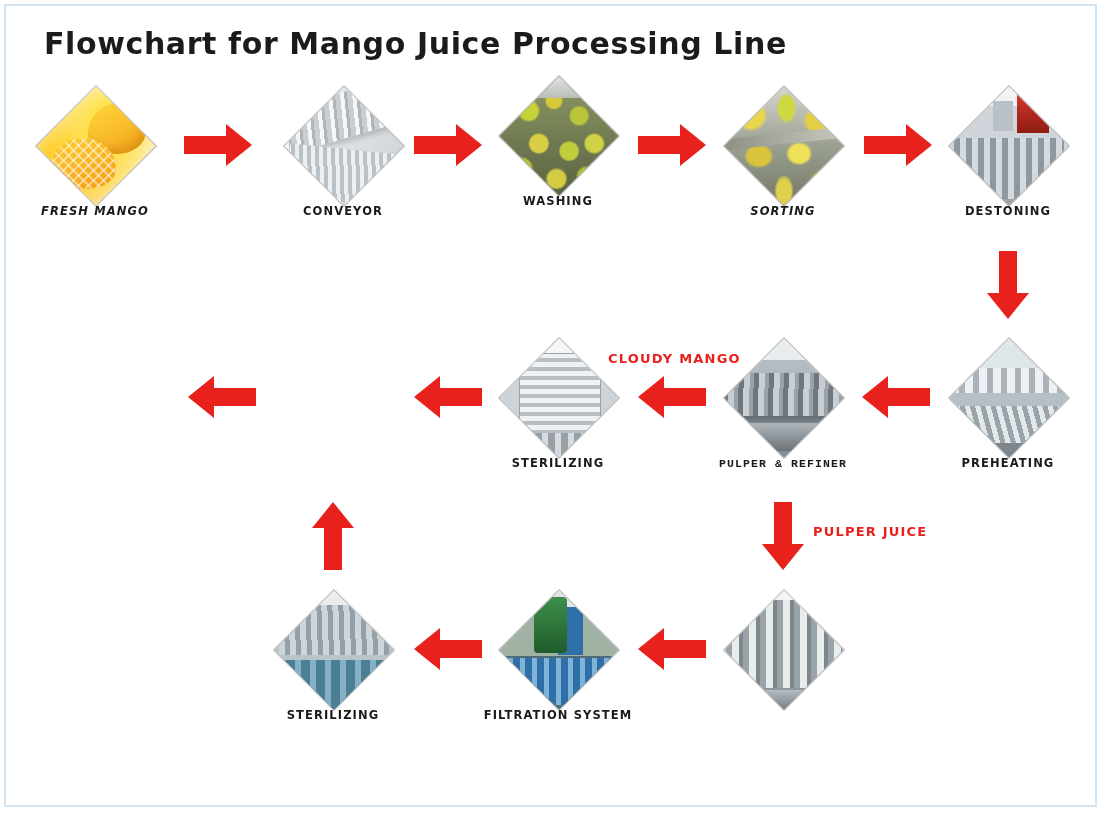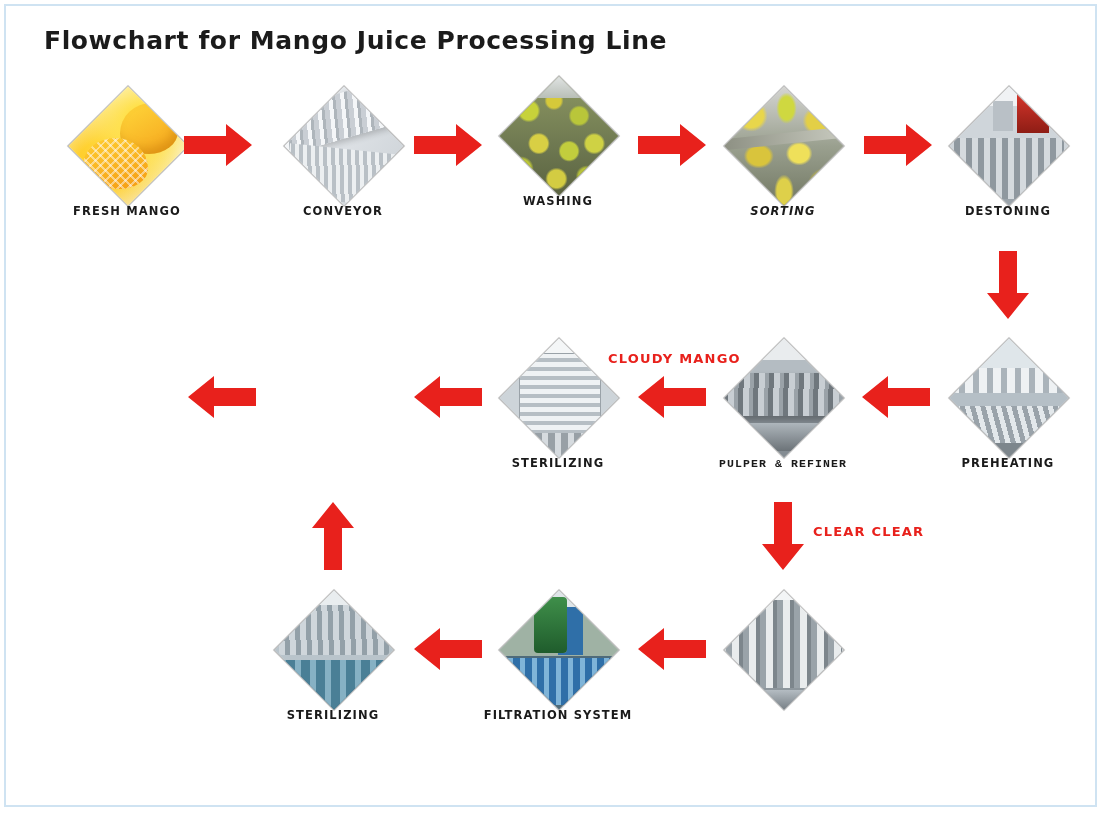--- a/index.html
+++ b/index.html
@@ -28,21 +28,21 @@
     height: 803px;
     border: 2px solid #cfe3f2;
     box-sizing: border-box;
     pointer-events: none;
   }
   .title {
     position: absolute;
     left: 44px;
     top: 26px;
     font-family: "DejaVu Sans", sans-serif;
-    font-size: 25px;
+    font-size: 30px;
     font-weight: bold;
     color: #1b1b1b;
     letter-spacing: 0.6px;
     white-space: nowrap;
   }
 
   
   .node {
     position: absolute;
     width: 118px;
@@ -382,21 +382,21 @@
 </style>
 </head>
 <body>
 
 <div id="canvas">
 
   <div class="frame"></div>
 
   <div class="title">Flowchart for Mango Juice Processing Line</div>
 
-  <div class="node" style="left:68px; top:86px;">
+  <div class="node" style="left:36px; top:86px;font-style:italic;">
     <div class="diamond-wrap">
       <div class="diamond">
           <div class="inner">
             <div class="pic pic-mango"></div>
           </div>
         </div>
     </div>
     <div class="caption">FRESH MANGO</div>
   </div>
 
@@ -534,21 +534,21 @@
       </svg>
   </div>
 
 
   <div class="arrow" style="left:760px; top:500px;">
     <svg width="46" height="72" viewBox="0 0 46 72">
         <path d="M14 2 V44 H2 L23 70 L44 44 H32 V2 Z" fill="#e8211c"></path>
       </svg>
   </div>
 
-  <div class="flow-label" style="left:813px; top:524px;">CLEAR CLEAR</div>
+  <div class="flow-label" style="left:813px; top:524px;">PULPER JUICE</div>
 
   <div class="arrow" style="left:310px; top:500px;">
     <svg width="46" height="72" viewBox="0 0 46 72">
         <path d="M14 70 V28 H2 L23 2 L44 28 H32 V70 Z" fill="#e8211c"></path>
       </svg>
   </div>
 
   <div class="node" style="left:724px; top:590px;">
     <div class="diamond-wrap">
       <div class="diamond">

